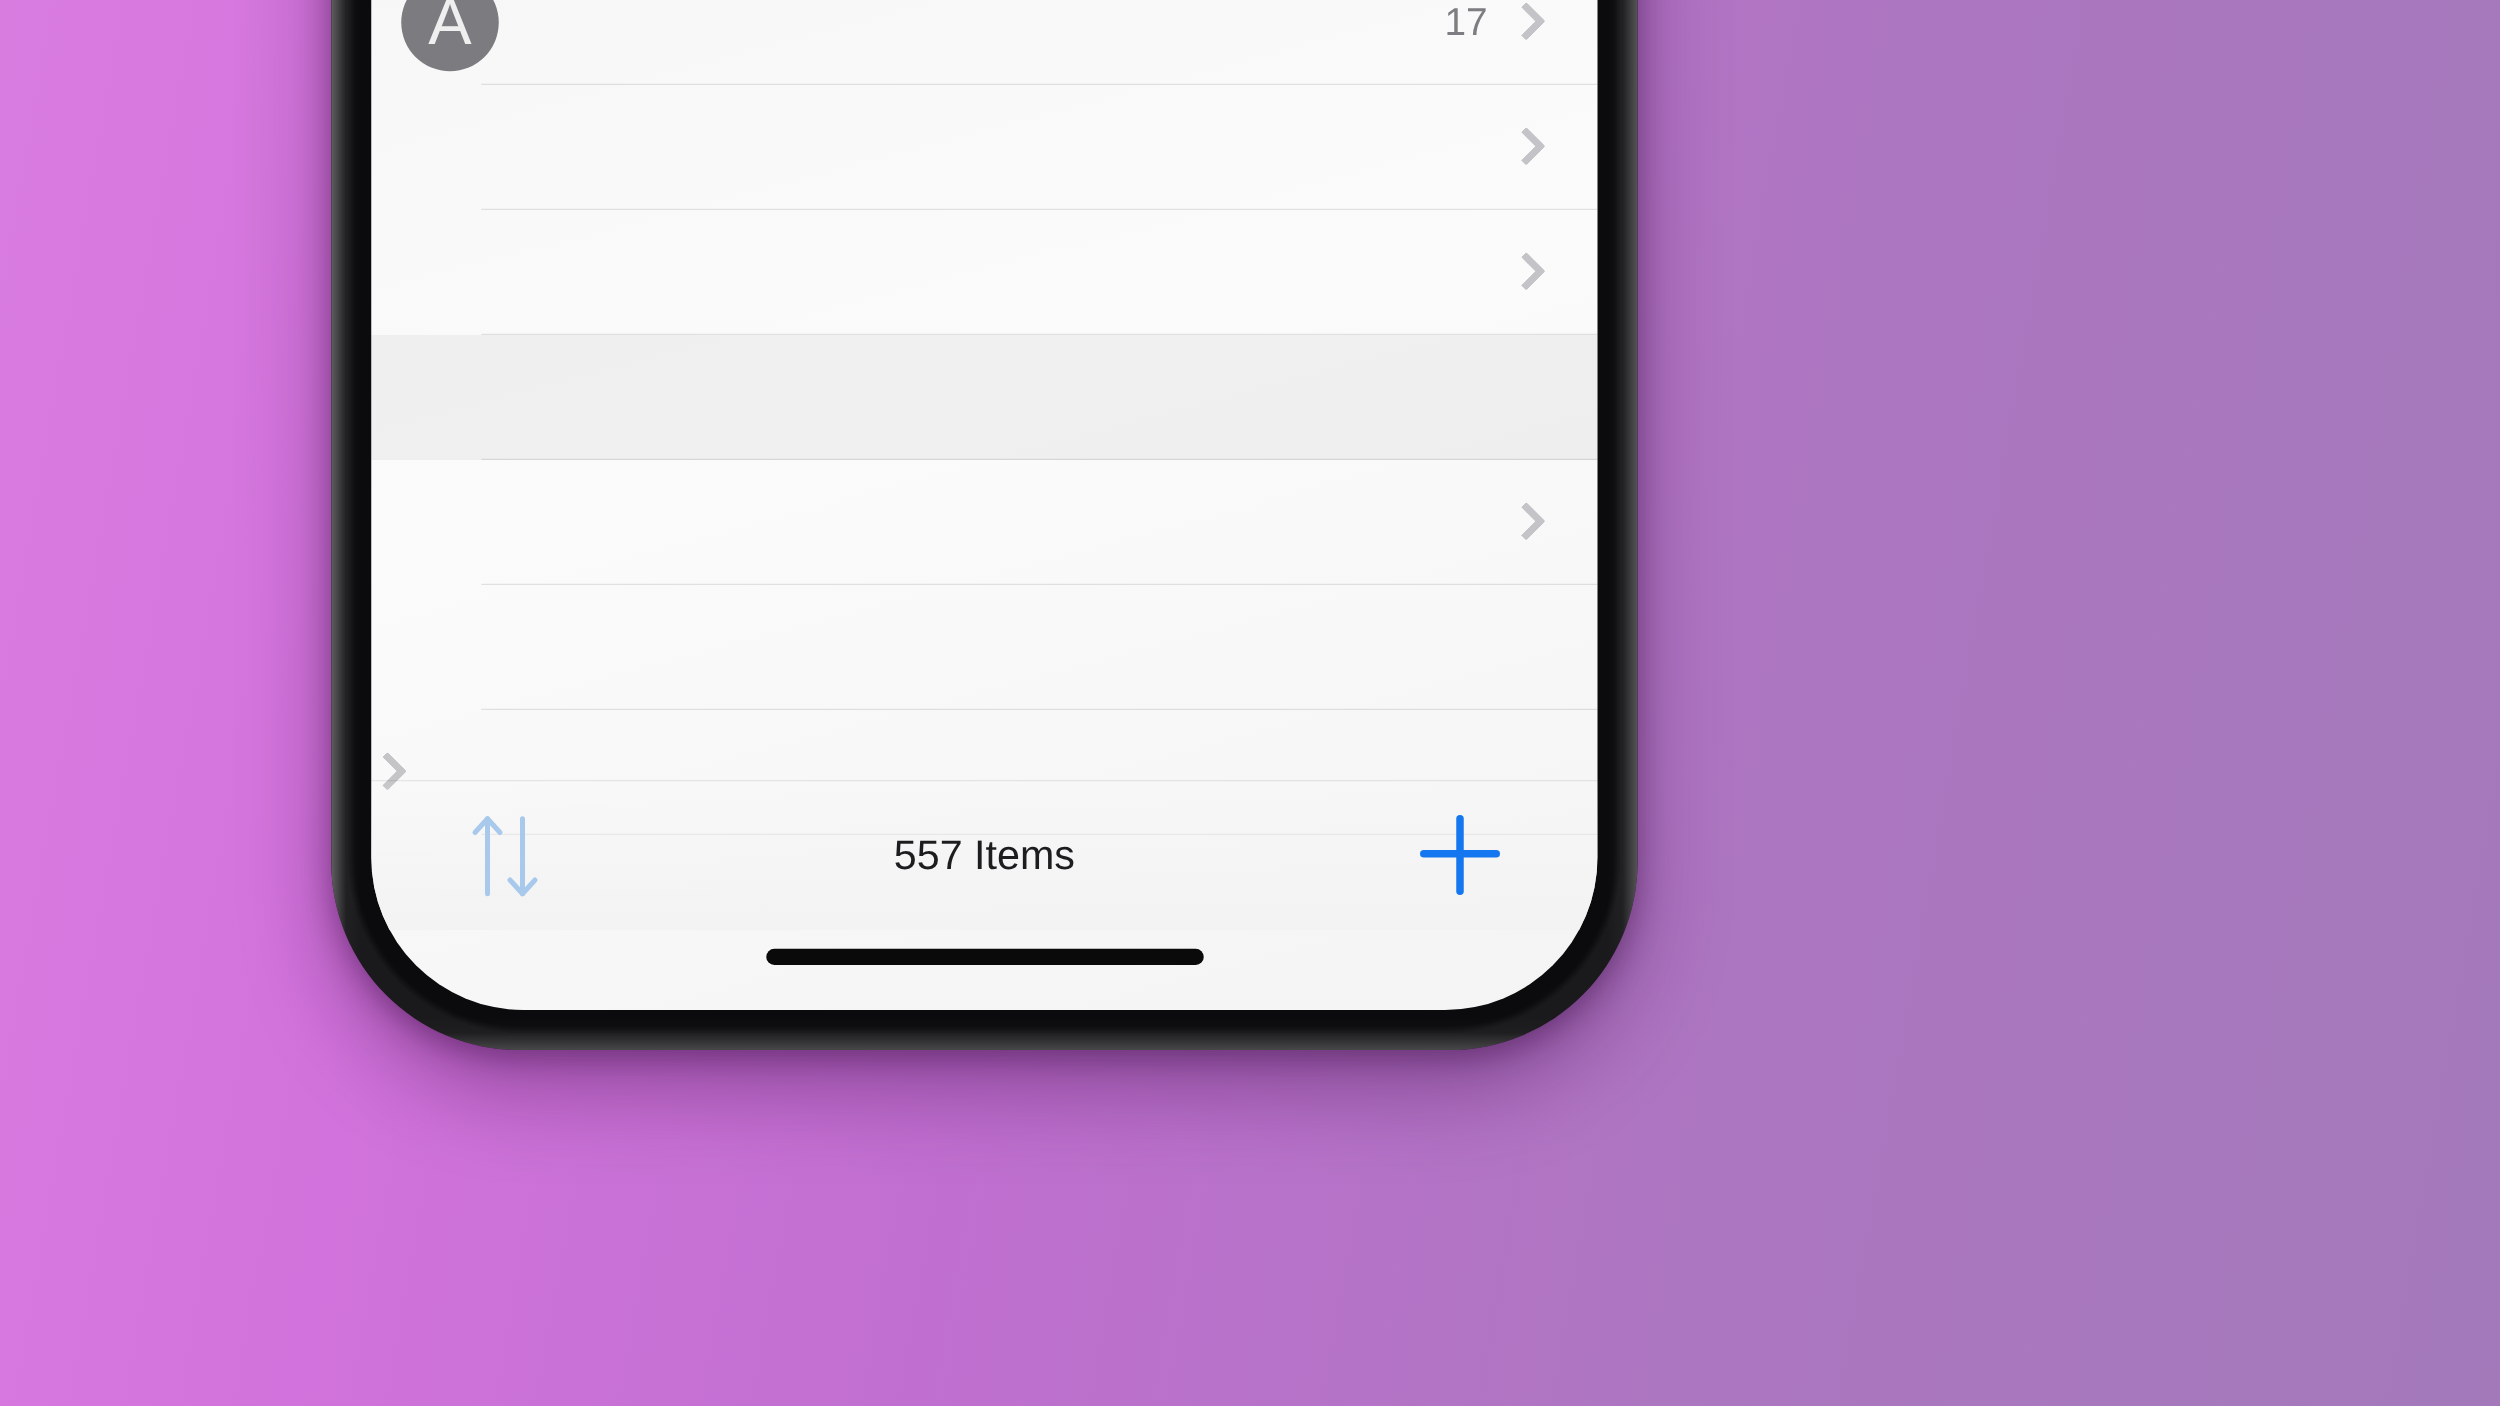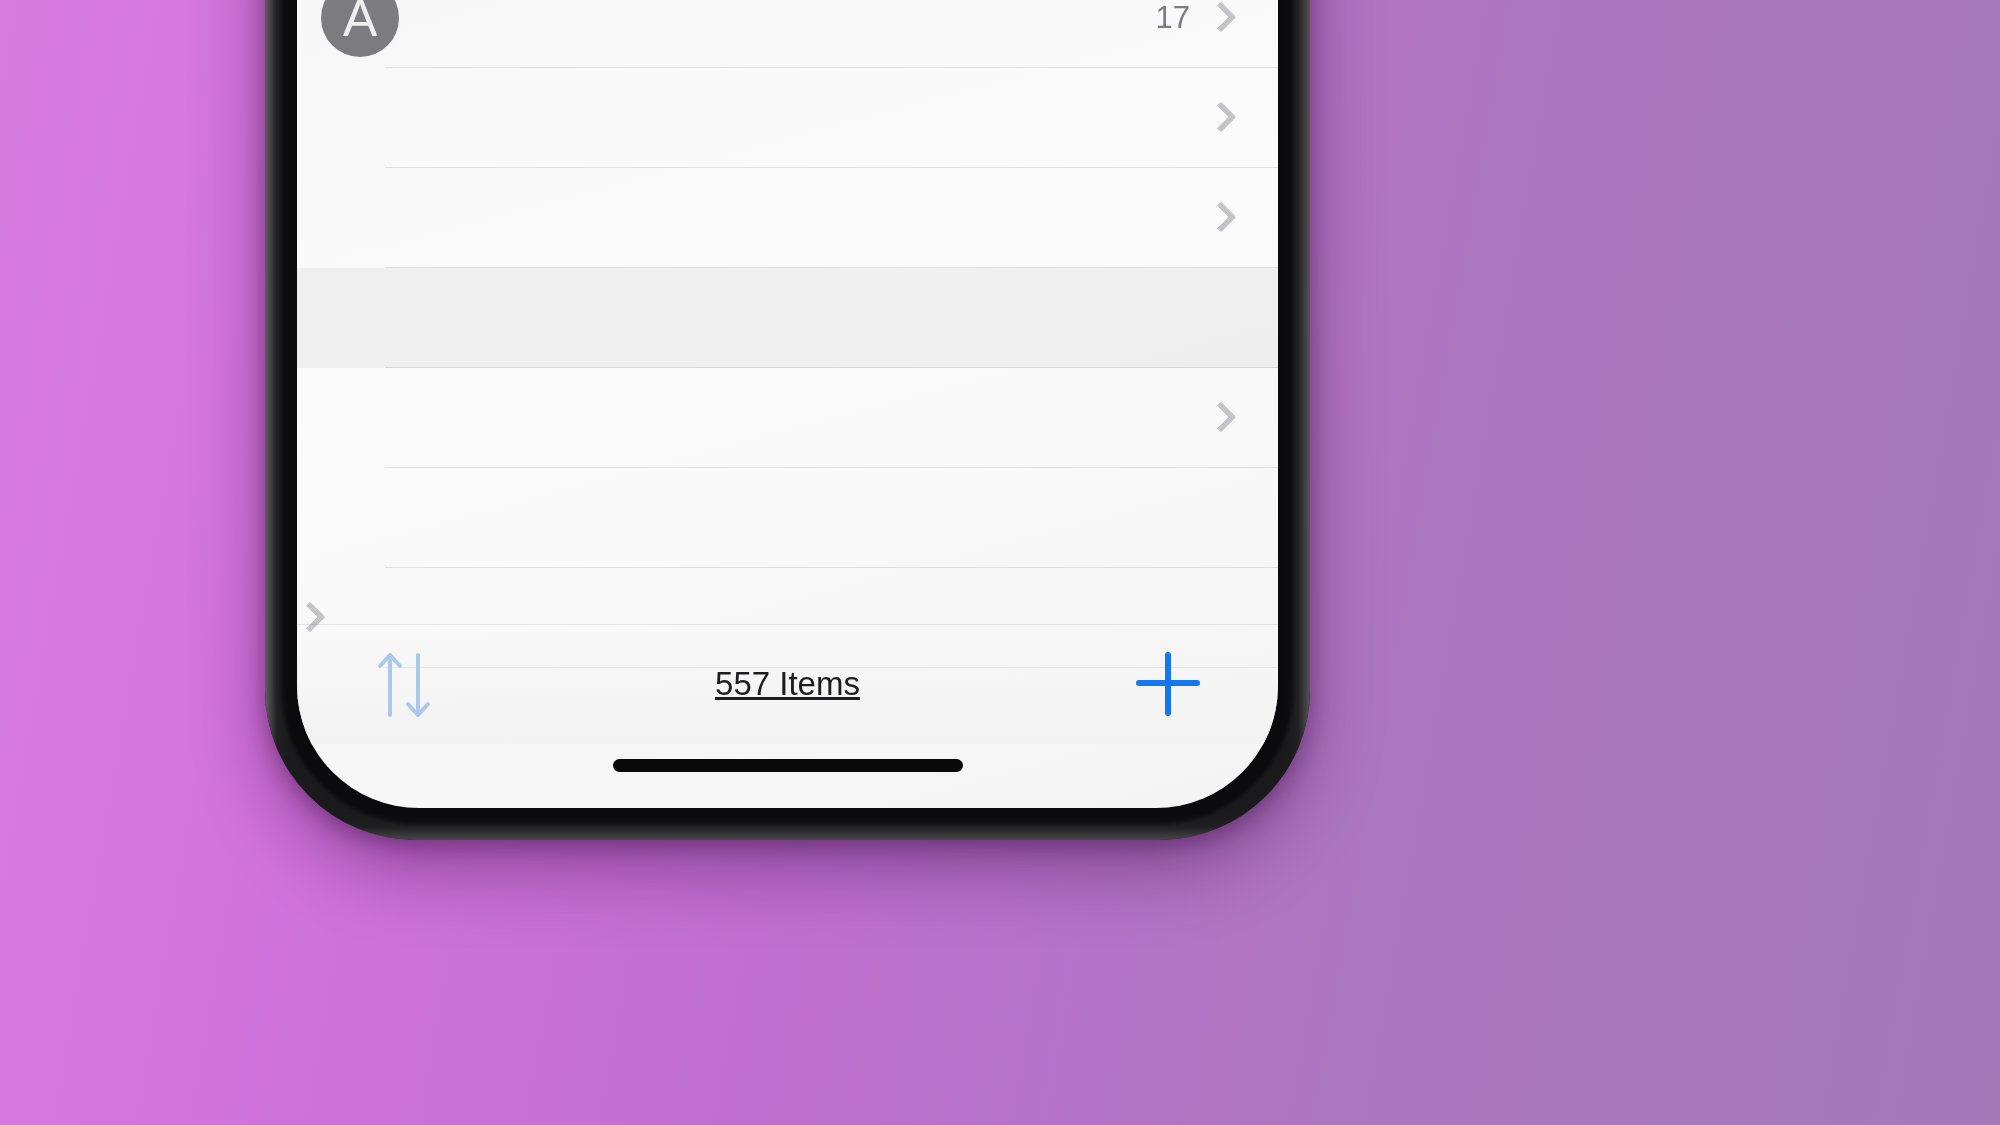--- a/index.html
+++ b/index.html
@@ -75,21 +75,21 @@
     display:flex; align-items:center; z-index:5;
     background:linear-gradient(180deg,rgba(246,246,246,.0) 0%,rgba(244,244,244,.55) 45%,rgba(242,242,242,.9) 100%);
   }
   #toolbar::before{
     content:""; position:absolute; left:0; right:0; top:0; height:1px;
     background:rgba(0,0,0,.08);
   }
   #sort-btn { margin-left:72px; width:70px; height:74px; position:relative; }
   #items-label {
     position:absolute; left:0; right:0; text-align:center;
-    font-size:33px; color:#1d1d1f;text-decoration:underline;
+    font-size:33px; color:#1d1d1f;
   }
   #add-btn { margin-left:auto; margin-right:78px; width:64px; height:64px; position:relative; }
   #add-btn::before, #add-btn::after{
     content:""; position:absolute; background:#1577ef; border-radius:3px;
   }
   #add-btn::before { left:0; right:0; top:28px; height:6px; }
   #add-btn::after  { top:0; bottom:0; left:29px; width:6px; }
 
   
   #home-ind {

